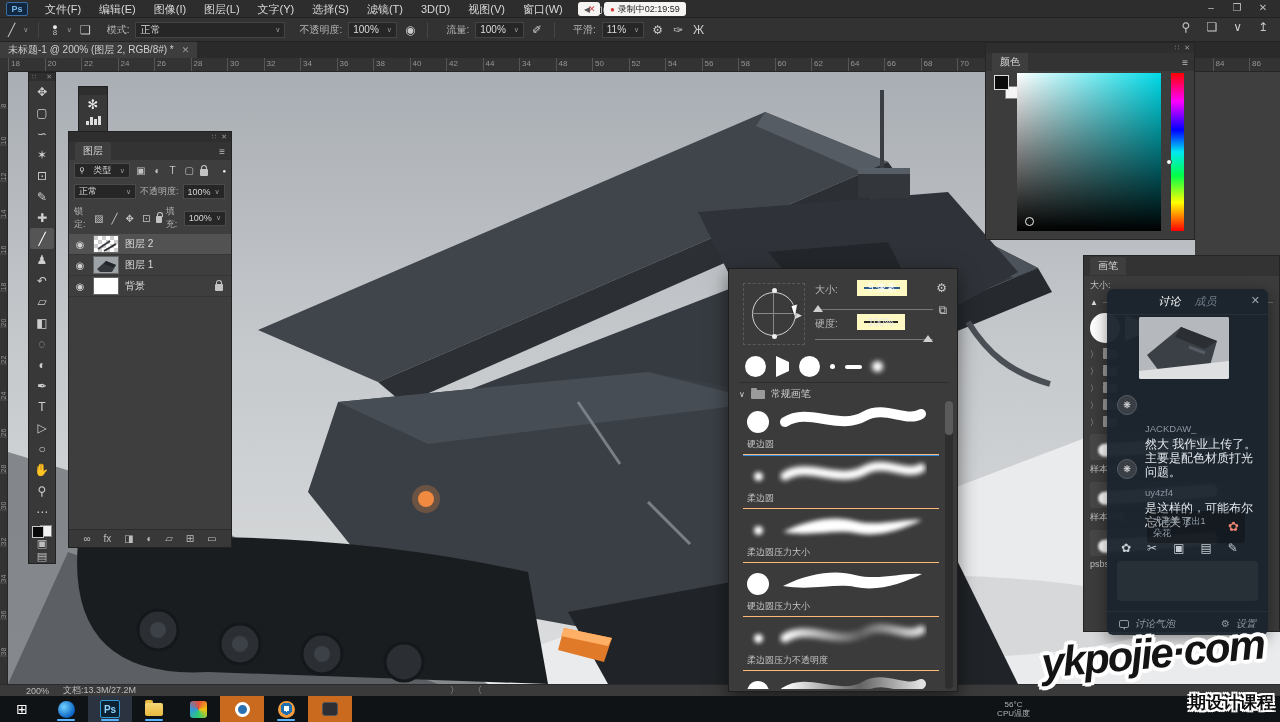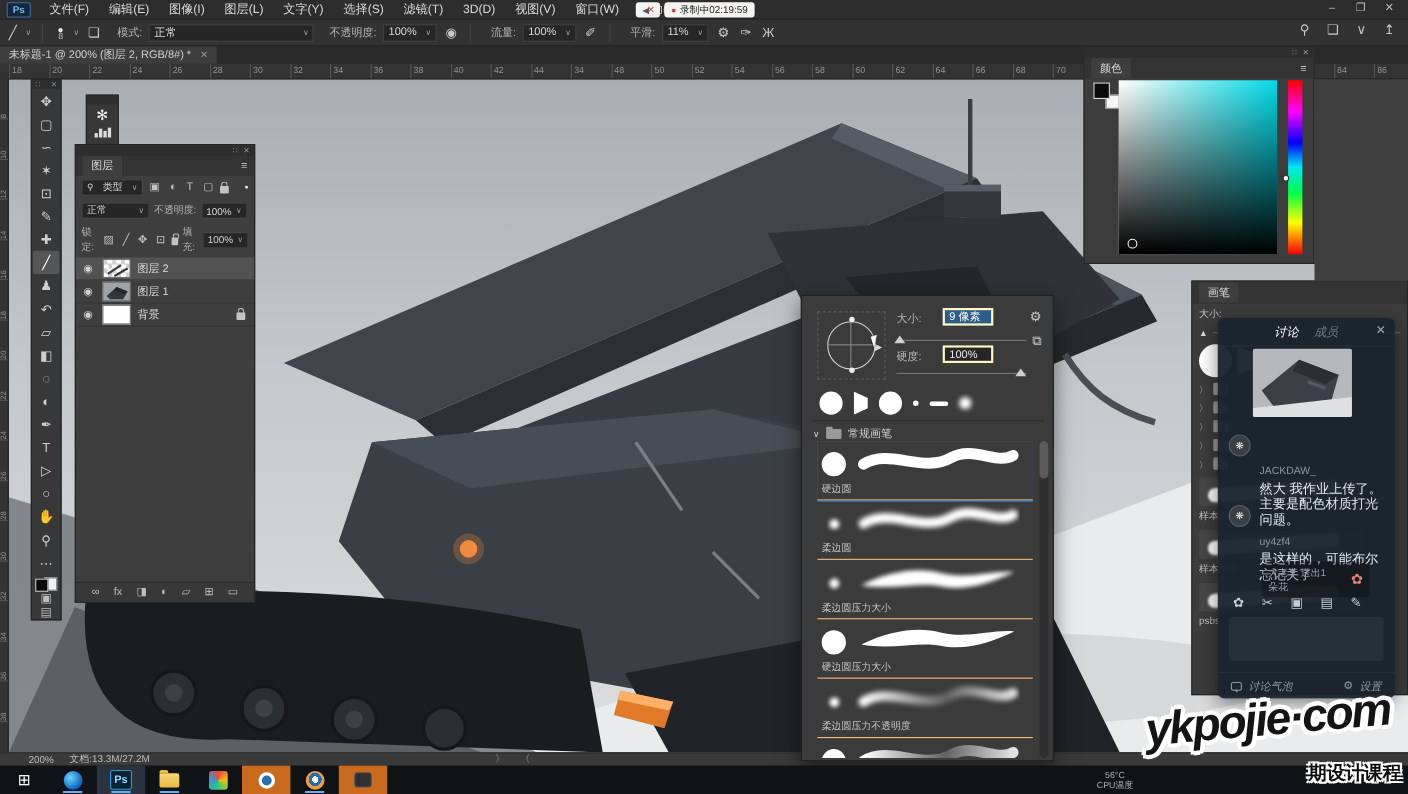--- a/index.html
+++ b/index.html
@@ -113,21 +113,21 @@
 
   
   #brushpopup{left:728px;top:268px;width:230px;height:424px;background:#3b3b3b;border:1px solid #1f1f1f;box-shadow:0 6px 18px rgba(0,0,0,.5);z-index:12;}
   #bp-angle{position:absolute;left:14px;top:14px;width:62px;height:62px;border:1px dashed #5a5a5a;}
   #bp-angle .circ{position:absolute;left:8px;top:8px;width:44px;height:44px;border:1.5px solid #cfd3d7;border-radius:50%;}
   #bp-angle .dot{position:absolute;width:5px;height:5px;background:#eee;border-radius:50%;left:28px;}
   #bp-angle .arr{position:absolute;right:2px;top:26px;color:#ddd;font-size:9px;}
   #bp-angle .hline{position:absolute;left:8px;top:29px;width:44px;height:1px;background:#888;}
   #bp-angle .vline{position:absolute;left:29px;top:8px;width:1px;height:44px;background:#888;}
   .bp-label{position:absolute;color:#b8b8b8;font-size:10px;}
-  .bp-input{position:absolute;background:#262626;border:2px solid #fef9c3;height:16px;min-width:46px;color:#e8e8e8;font-size:10px;display:flex;align-items:center;padding:0 4px;}
+  .bp-input{position:absolute;background:#262626;border:7px solid #fef9c3;height:16px;min-width:46px;color:#e8e8e8;font-size:10px;display:flex;align-items:center;padding:0 4px;}
   .bp-input.hl{background:#2e5d8a;color:#fff;}
   .bp-slider{position:absolute;height:1px;background:#777;}
   .bp-handle{position:absolute;width:0;height:0;border-left:5px solid transparent;border-right:5px solid transparent;border-bottom:7px solid #cfcfcf;}
   #bp-cursor{position:absolute;left:64px;top:36px;width:0;height:0;border-left:6px solid #fff;border-bottom:11px solid transparent;transform:rotate(-18deg);filter:drop-shadow(0 0 1px #000);z-index:3;}
   .bp-gear{position:absolute;right:10px;color:#c9c9c9;font-size:12px;}
   #bp-recent{position:absolute;left:10px;top:82px;width:210px;height:32px;display:flex;align-items:center;gap:10px;padding:0 6px;border-bottom:1px solid #2e2e2e;}
   .rb{background:#fff;}
   .rb-circle{width:21px;height:21px;border-radius:50%;}
   .rb-notch{width:13px;height:21px;clip-path:polygon(0 0,100% 28%,100% 72%,0 100%);}
   .rb-dot{width:5px;height:5px;border-radius:50%;}

